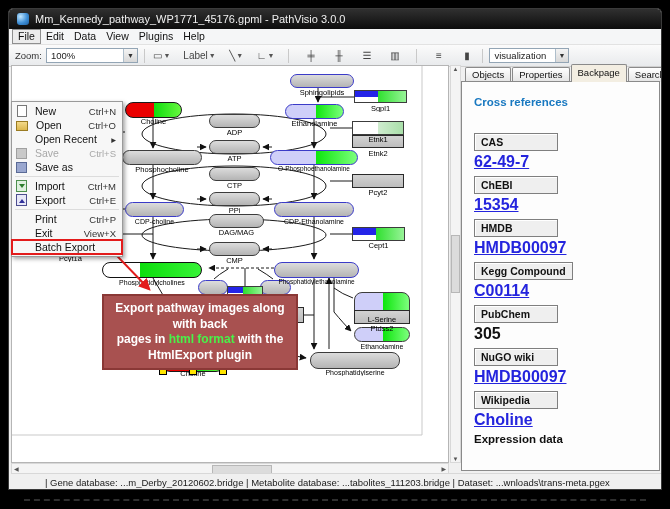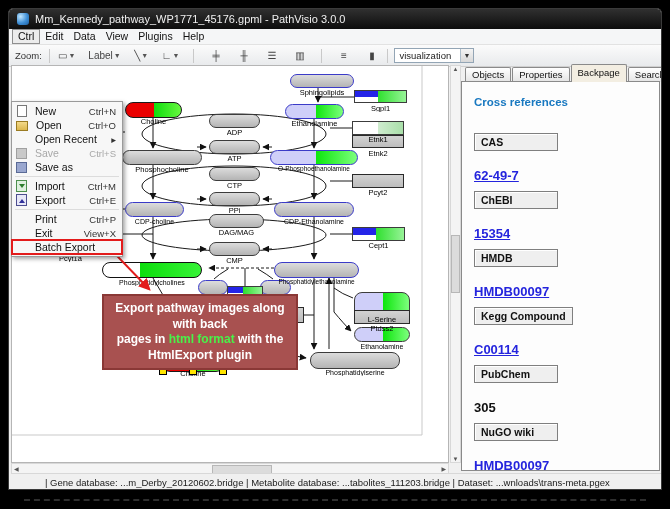--- a/index.html
+++ b/index.html
@@ -88,50 +88,54 @@
   .tabs{display:flex;gap:1px;padding-left:4px;height:17px;align-items:flex-end;}
   .tab{border:1px solid #8a8a8a;border-bottom:none;background:linear-gradient(#ffffff,#e4e4e4);
     padding:1px 6px 2px;font-size:9.5px;color:#111;border-radius:2px 2px 0 0;height:11px;line-height:11px;}
   .tab.active{background:#f3eee2;height:14px;line-height:14px;position:relative;z-index:2;}
   .panel-body{position:absolute;left:0;right:3px;top:16px;bottom:2px;background:#fdfdfd;
     border:1px solid #8a8a8a;padding:6px 0 0 12px;overflow:hidden;box-sizing:border-box;}
   .xref-heading{color:#1878c0;font-weight:bold;font-size:11.5px;margin:8px 0 24px 0;}
   .ref-section{margin-bottom:10px;}
   .ref-head{display:inline-block;min-width:70px;background:#efefef;border:1px solid #7f7f7f;
     box-shadow:inset 1px 1px 0 #fff;padding:2px 6px;font-weight:bold;font-size:10.5px;color:#111;}
-  .ref-id{display:block;margin-top:17px;font-size:13px;font-weight:bold;height:12px;}
+  .ref-id{display:block;margin-top:2px;font-size:16px;font-weight:bold;height:12px;}
   a.ref-id{color:#2424dd;text-decoration:underline;}
   span.ref-id{color:#111;}
   .expr-heading{font-weight:bold;font-size:11.5px;color:#111;margin-top:4px;}
   
   .statusbar{position:absolute;left:0;right:0;top:464px;height:17px;background:#f0f0f0;
     border-top:1px solid #d8d8d8;display:flex;align-items:center;padding:0 4px;font-size:9.5px;color:#1a1a1a;
     white-space:nowrap;overflow:hidden;margin-left:32px;}
 </style>
 </head>
 <body>
 
 <div class="window">
 
   <div class="titlebar">
     <span class="appicon"></span>
     <span>Mm_Kennedy_pathway_WP1771_45176.gpml - PathVisio 3.0.0</span>
   </div>
 
   <div class="menubar" id="menu-bar">
-      <span class="mb-item focused">Ctrl</span>
+      <span class="mb-item focused">File</span>
       <span class="mb-item">Edit</span>
       <span class="mb-item">Data</span>
       <span class="mb-item">View</span>
       <span class="mb-item">Plugins</span>
       <span class="mb-item">Help</span>
     </div>
 
   <div class="toolbar">
     <span class="tlabel">Zoom:</span>
+    <span class="combo" style="width:92px">
+      <span>100%</span>
+      <span class="caret">▼</span>
+    </span>
     <span class="tsep"></span>
     <span id="toolbar-buttons" style="display:flex;align-items:center;gap:9px">
         <span class="tbtn">▭<span class="caret">▼</span></span>
         <span class="tbtn">Label<span class="caret">▼</span></span>
         <span class="tbtn">╲<span class="caret">▼</span></span>
         <span class="tbtn">∟<span class="caret">▼</span></span>
         <span class="tsep"></span>
         <span class="tbtn">╪</span>
         <span class="tbtn">╫</span>
         <span class="tbtn">☰</span>

